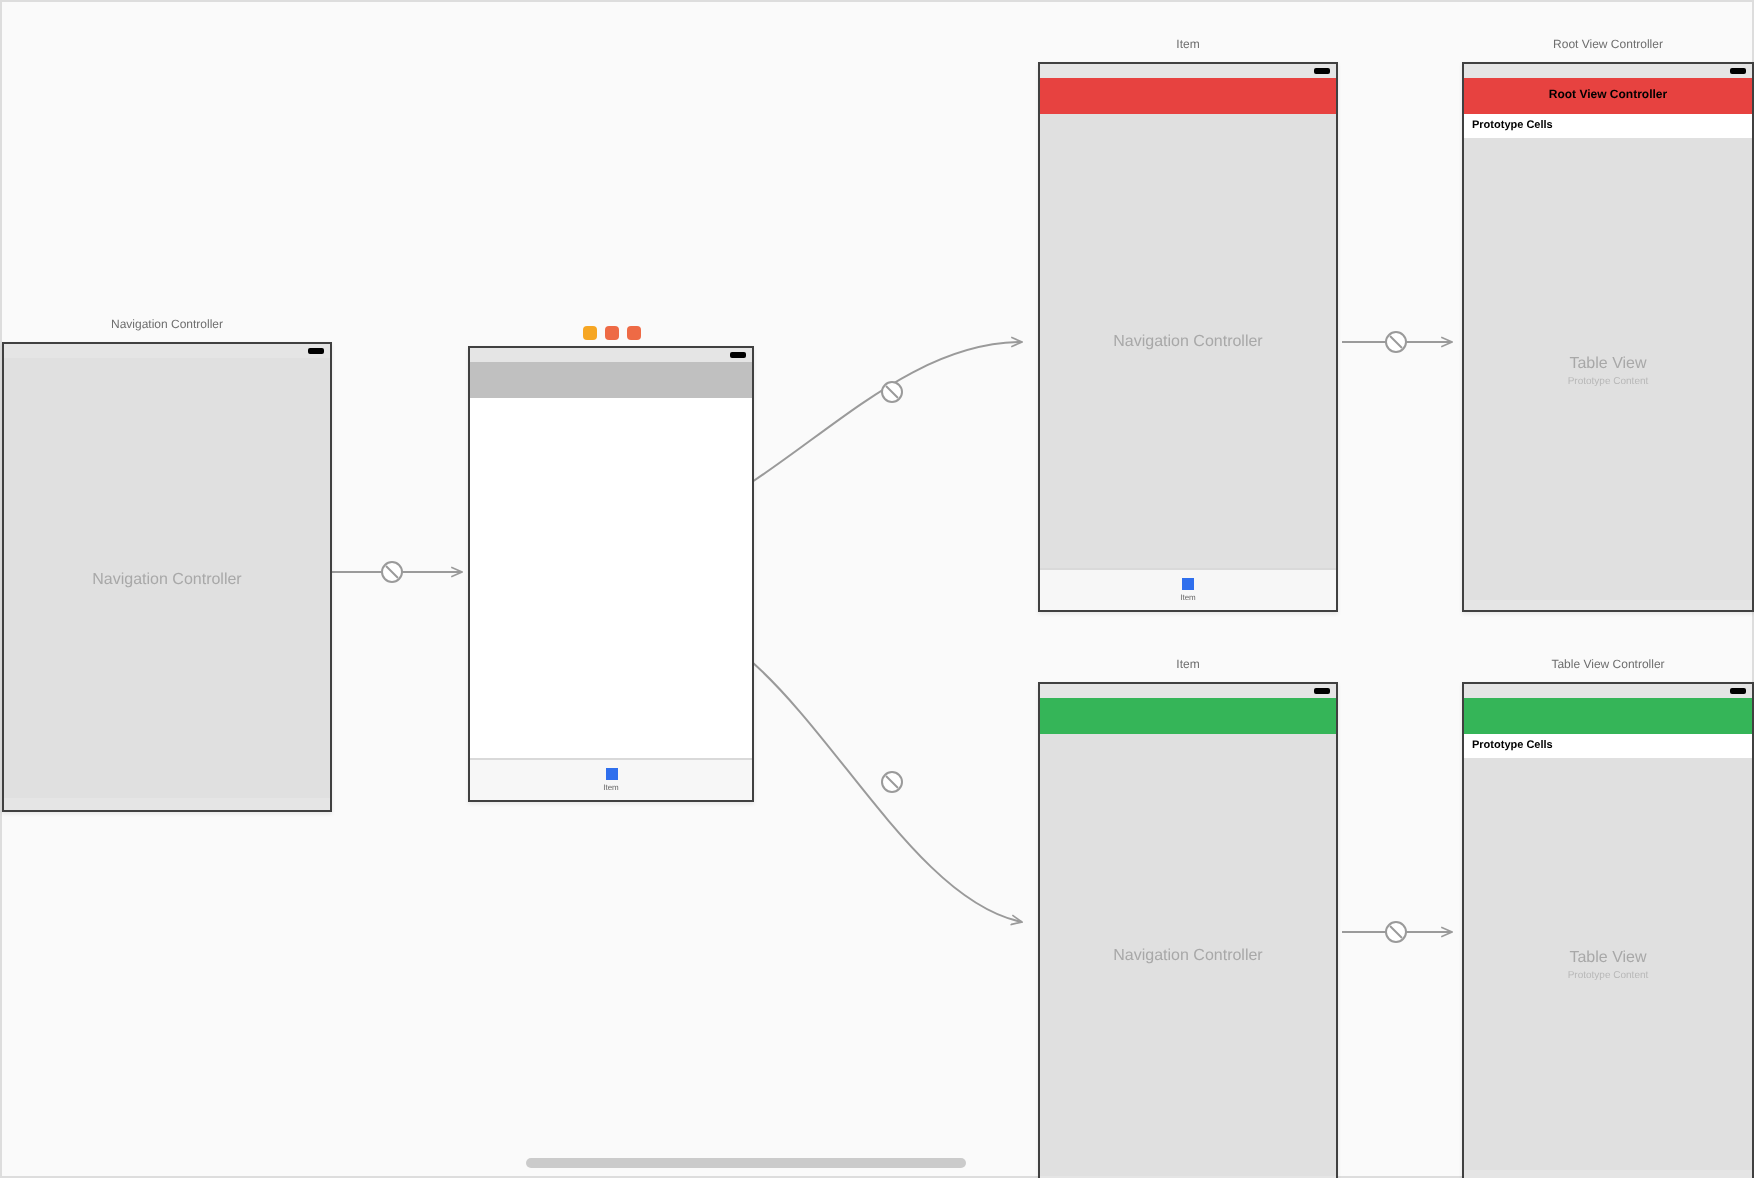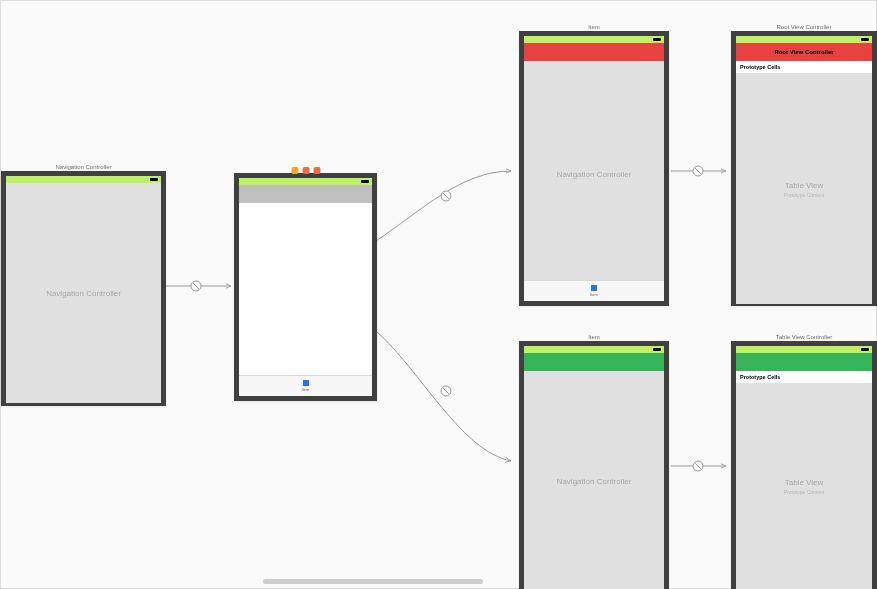--- a/index.html
+++ b/index.html
@@ -1,17 +1,17 @@
 <!DOCTYPE html>
 <html><head>
 <meta charset="utf-8">
 <style>
   html,body{margin:0;padding:0;width:877px;height:589px;background:#fff;font-family:-apple-system,Helvetica,Arial,sans-serif;overflow:hidden}
   .canvas{position:relative;width:877px;height:589px;border:1px solid #ddd;box-sizing:border-box;background:#fafafa}
-  .scene{position:absolute;background:#bef264;border:5px solid #404040;box-sizing:border-box;box-shadow:0 1px 2px rgba(0,0,0,0.08)}
+  .scene{position:absolute;background:#e5e5e5;border:1px solid #404040;box-sizing:border-box;box-shadow:0 1px 2px rgba(0,0,0,0.08)}
   .scene-title{position:absolute;top:-12px;left:0;right:0;text-align:center;font-size:6px;color:#6e6e6e;font-weight:500}
   .statusbar{height:7px;position:relative}
   .battery{position:absolute;right:3px;top:2px;width:8px;height:3px;background:#000;border-radius:1px}
   .navbar{height:18px}
   .body{background:#e0e0e0}
   .placeholder-center{display:flex;align-items:center;justify-content:center;flex-direction:column}
   .placeholder-text{font-size:8px;color:#a8a8a8;font-weight:500}
   .placeholder-sub{font-size:5px;color:#b8b8b8;margin-top:2px}
   .section-header{font-size:5.5px;color:#000;font-weight:600;padding:3px 4px;background:#fff;border-bottom:1px solid #e0e0e0}
   .tabbar{position:absolute;left:0;right:0;bottom:0;height:20px;background:#f7f7f7;border-top:1px solid #d9d9d9;display:flex;align-items:center;justify-content:center;flex-direction:column;gap:1px}

